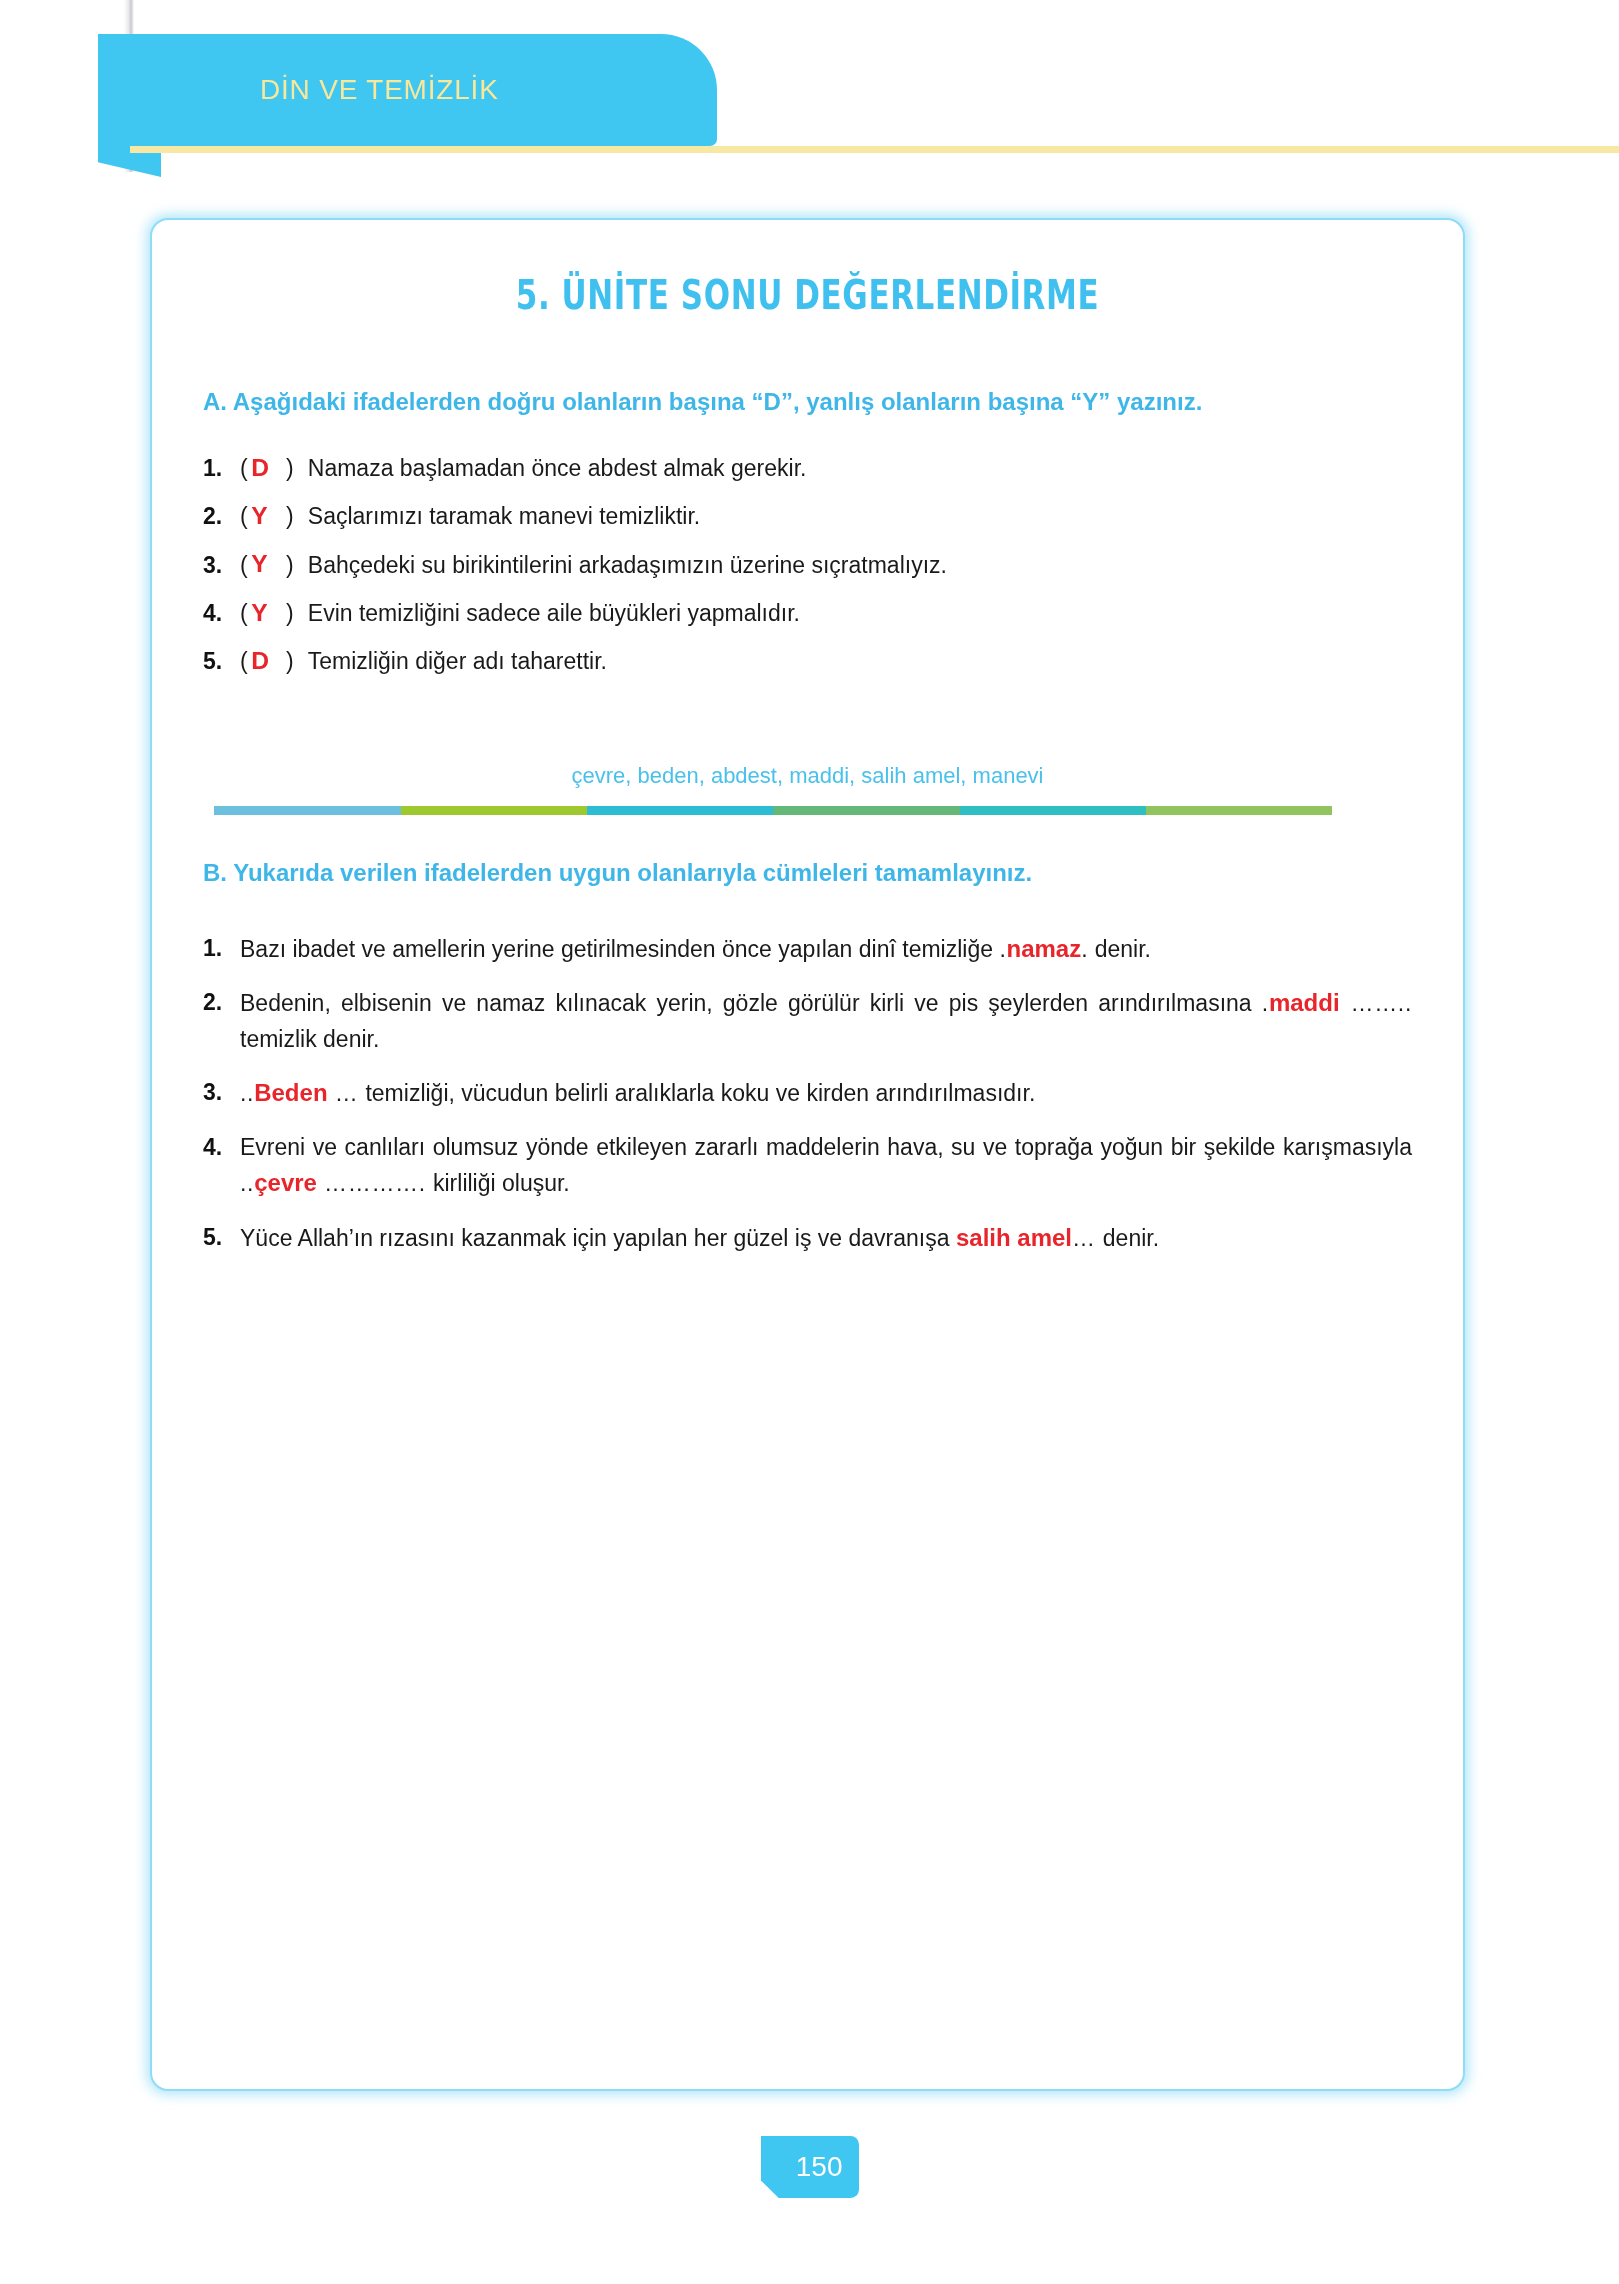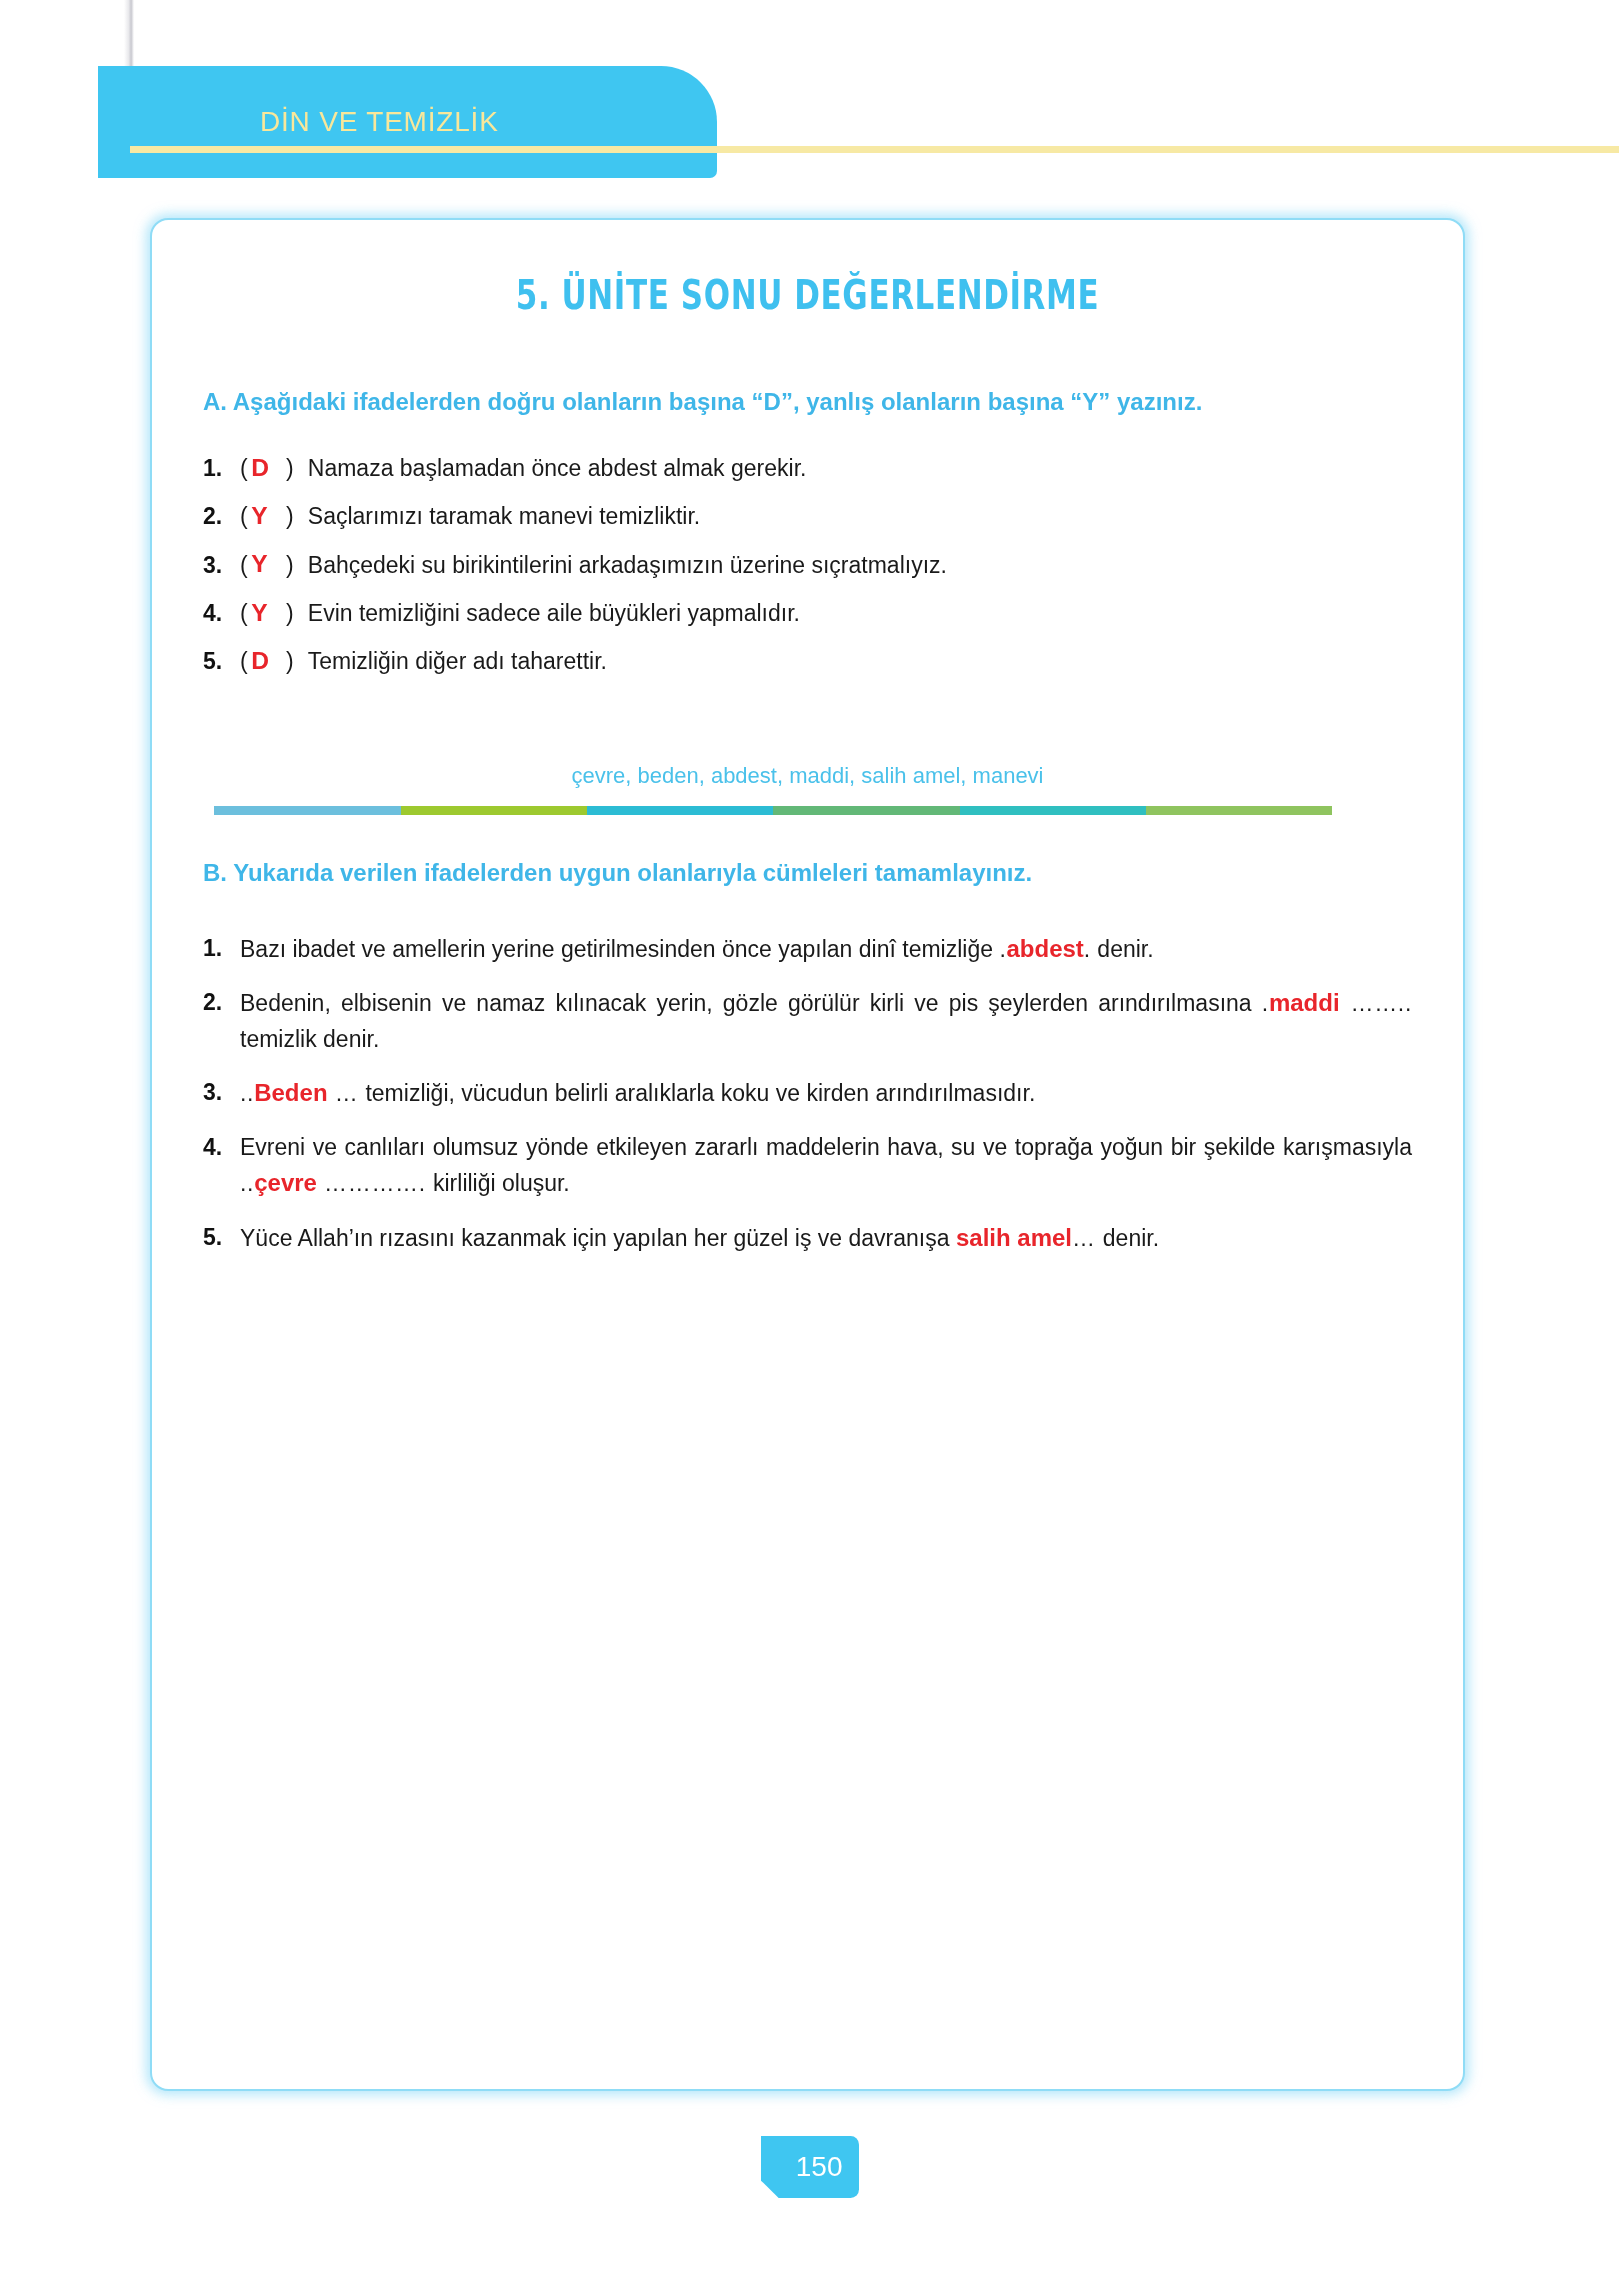--- a/index.html
+++ b/index.html
@@ -49,21 +49,20 @@
     position: absolute;
     left: 98px;
     top: 34px;
     width: 619px;
     height: 112px;
     background: #3fc6f1;
     border-top-right-radius: 56px;
     border-bottom-right-radius: 7px;
     display: flex;
     align-items: center;
-    margin-top: 32px;
   }
   .header-title {
     margin-left: 162px;
     color: #f9e79a;
     font-size: 28px;
     font-weight: 400;
     letter-spacing: 0.8px;
     font-family: "Liberation Sans", sans-serif;
     white-space: nowrap;
   }
@@ -319,21 +318,21 @@
       </div>
 
       <div class="sec-heading" id="secB-heading">
         <span>B. Yukarıda verilen ifadelerden uygun olanlarıyla cümleleri tamamlayınız.</span>
       </div>
 
       <div class="listB">
 
         <div class="rowB">
           <span class="num">1.</span>
-          <span class="body"><span>Bazı ibadet ve amellerin yerine getirilmesinden önce yapılan dinî temizliğe </span><span class="dots">.</span><span class="blank-ans" style="color: rgb(232, 37, 43);">abdest</span><span class="dots">.</span><span> denir.</span></span>
+          <span class="body"><span>Bazı ibadet ve amellerin yerine getirilmesinden önce yapılan dinî temizliğe </span><span class="dots">.</span><span class="blank-ans" style="color: rgb(232, 37, 43);">namaz</span><span class="dots">.</span><span> denir.</span></span>
         </div>
 
         <div class="rowB">
           <span class="num">2.</span>
           <span class="body"><span>Bedenin, elbisenin ve namaz kılınacak yerin, gözle görülür kirli ve pis şeylerden arındırılmasına </span><span class="dots">.</span><span class="blank-ans" style="color: rgb(232, 37, 43);">maddi</span><span class="dots"> …….. </span><span>temizlik denir.</span></span>
         </div>
 
         <div class="rowB">
           <span class="num">3.</span>
           <span class="body"><span class="dots">..</span><span class="blank-ans" style="color: rgb(232, 37, 43);">Beden</span><span class="dots">   … </span><span>temizliği, vücudun belirli aralıklarla koku ve kirden arındırılmasıdır.</span></span>

